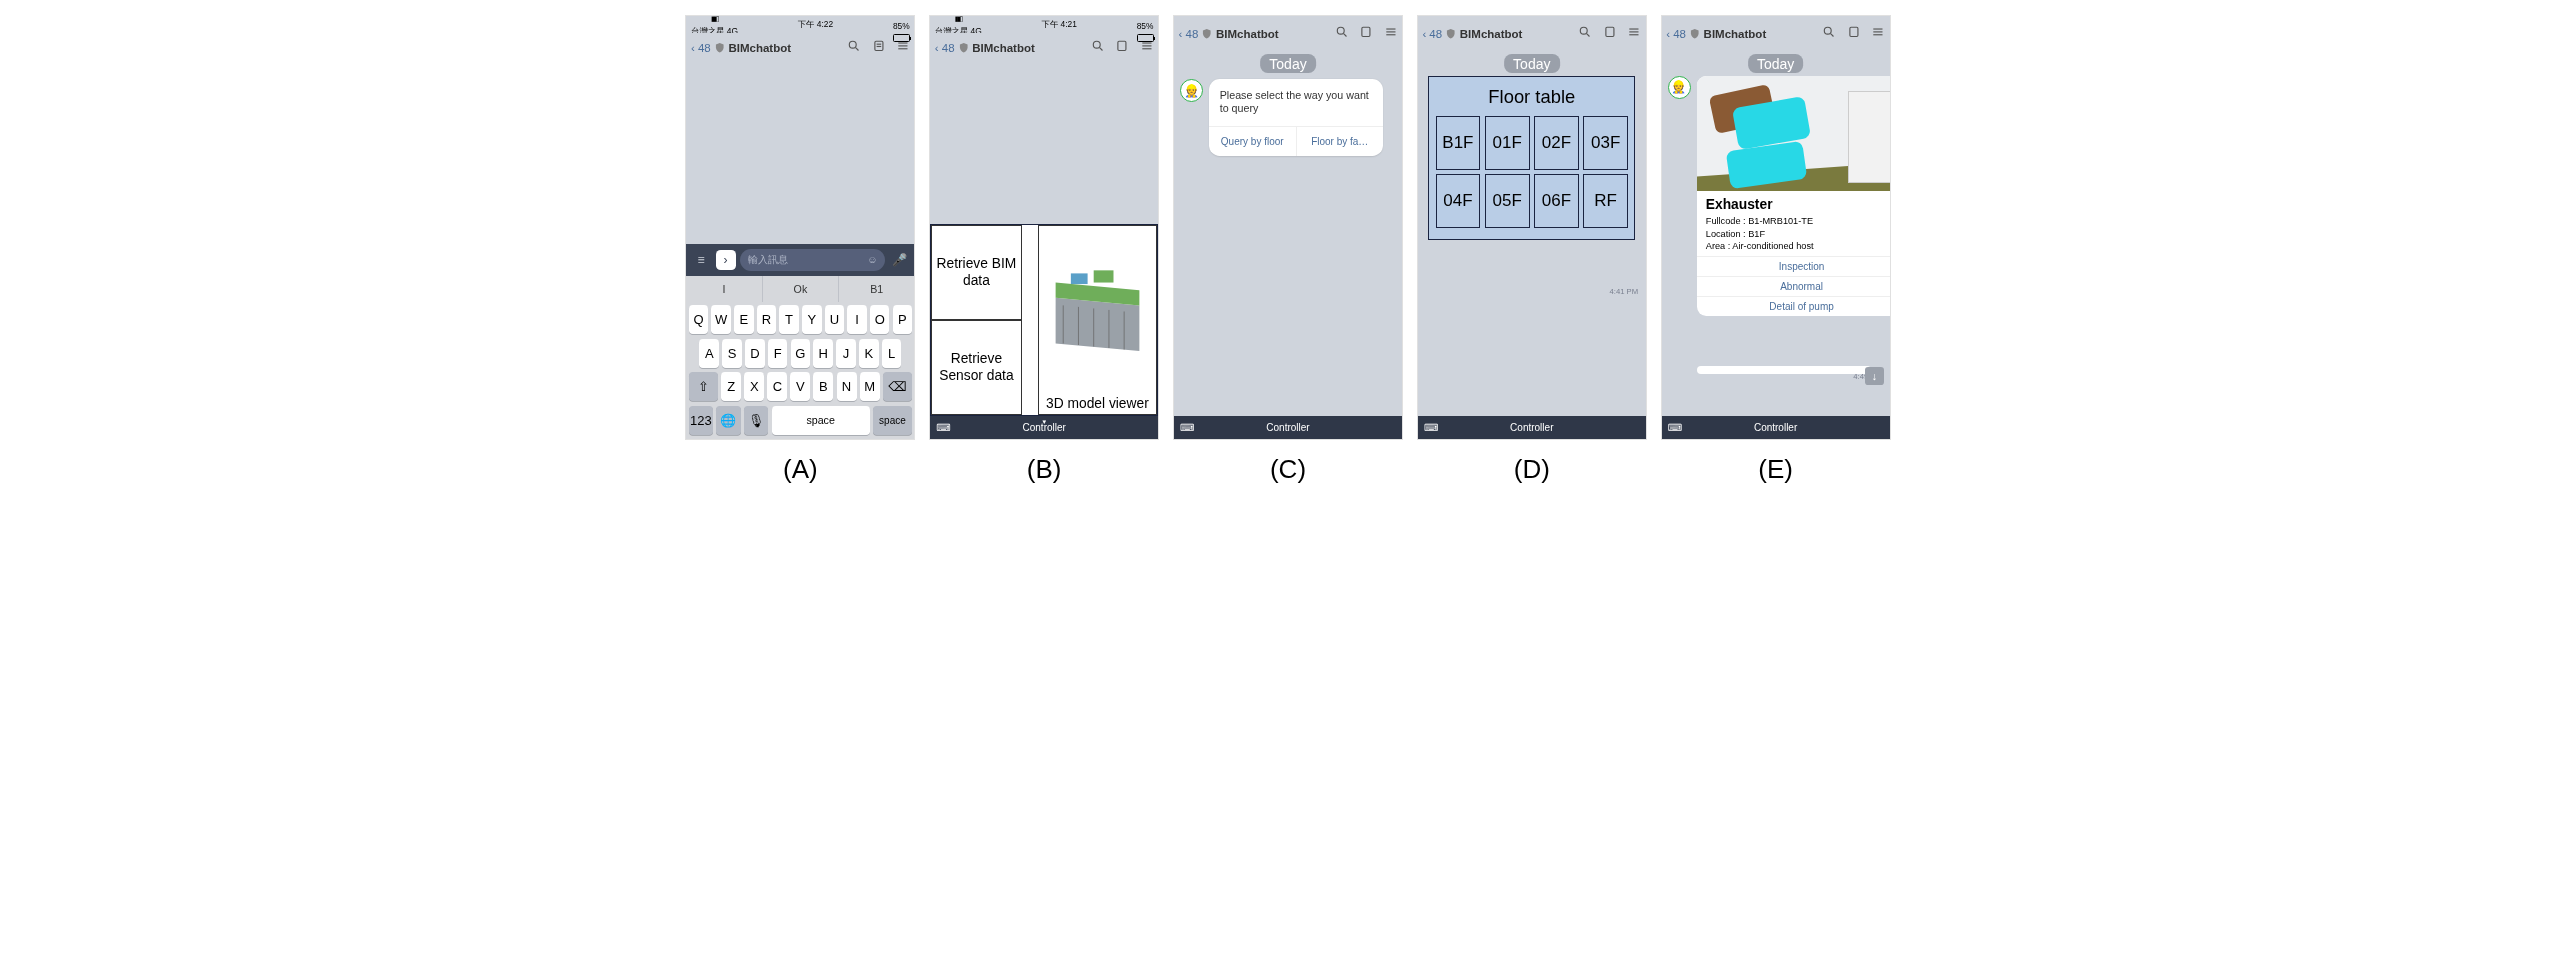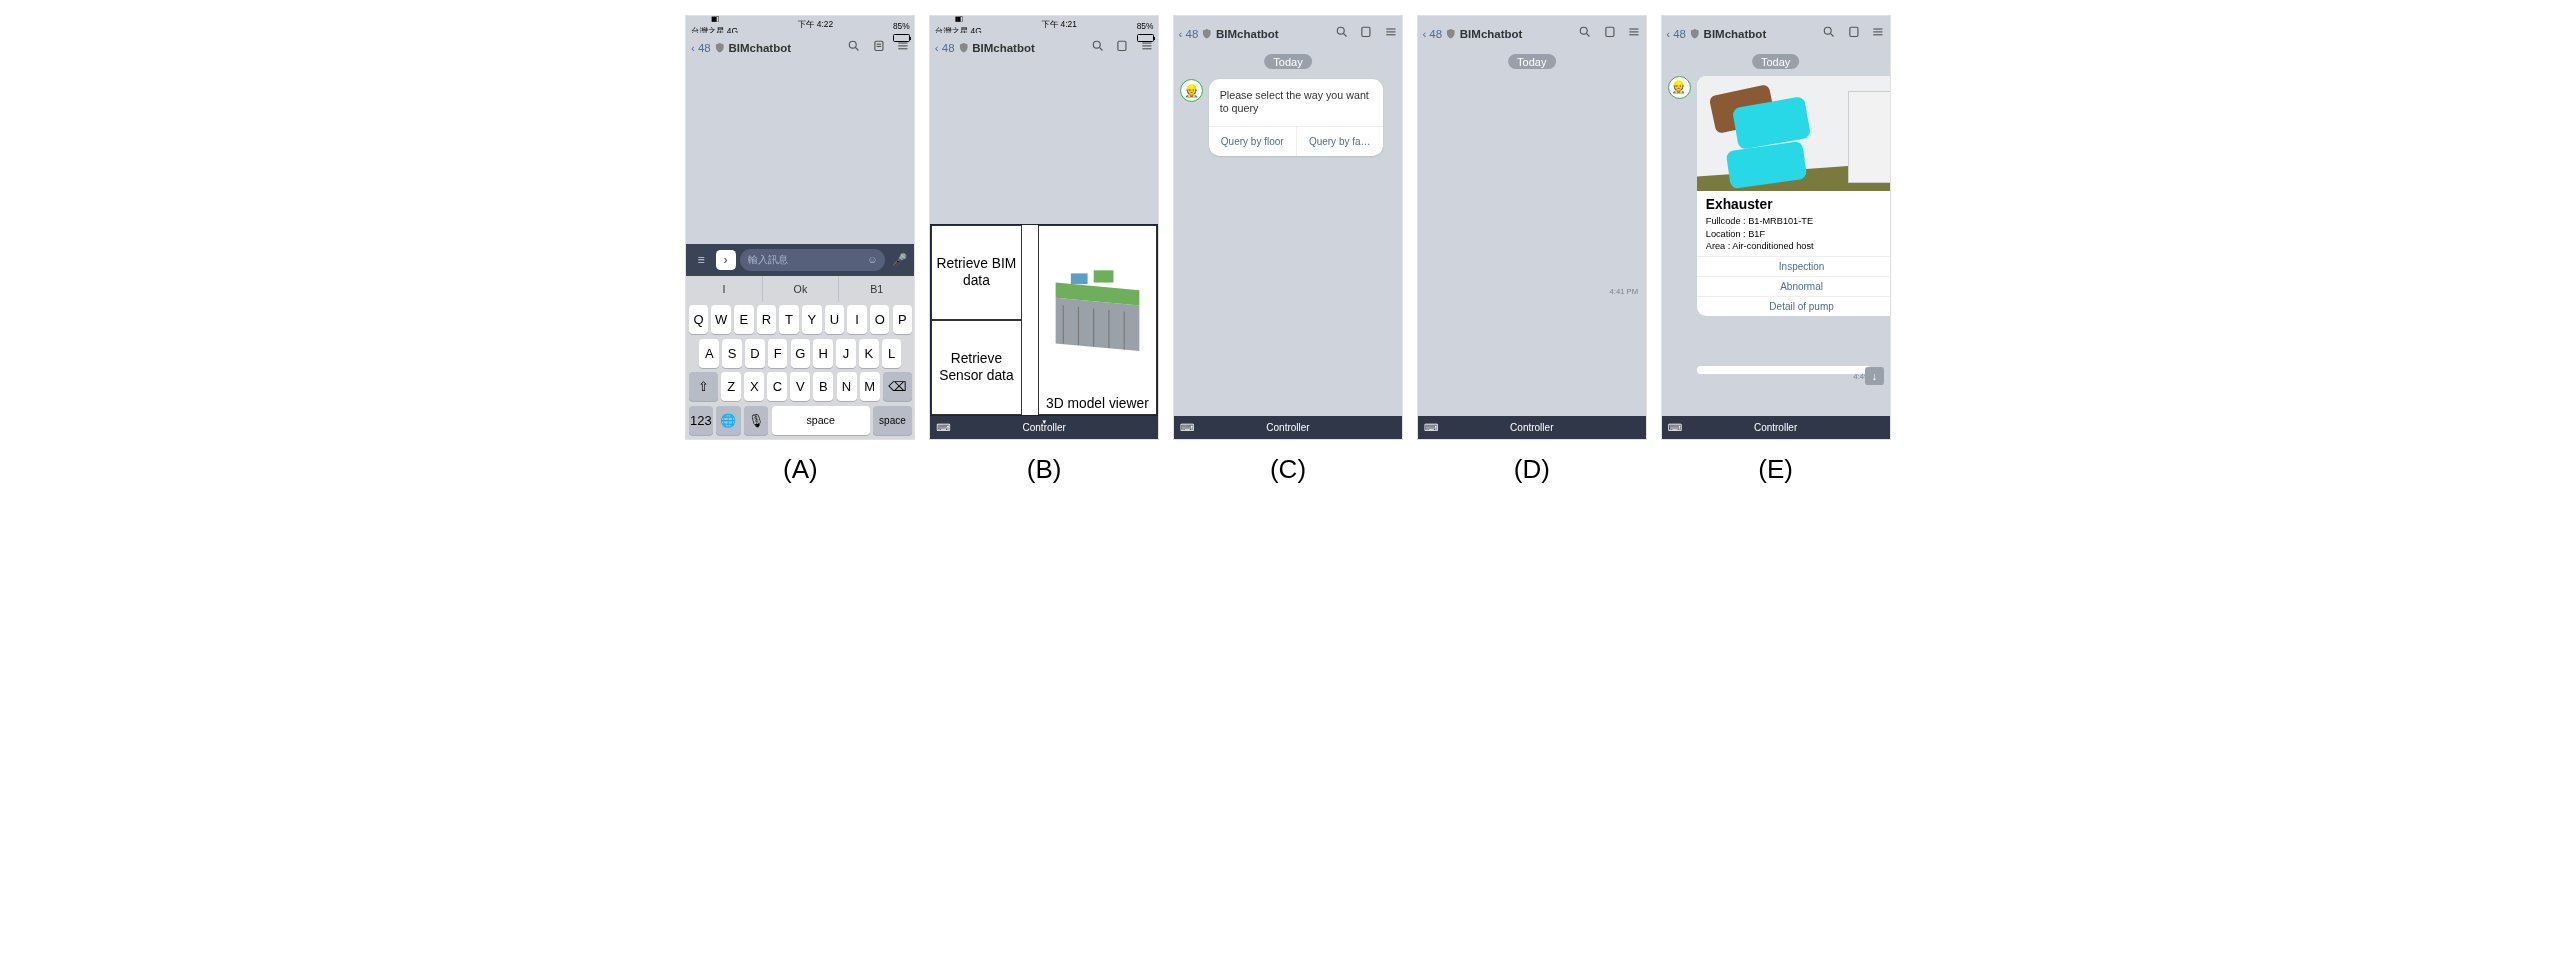--- a/index.html
+++ b/index.html
@@ -23,21 +23,21 @@
     height:29px; display:flex; align-items:center; justify-content:space-between;
     padding:0 4.6px; background:#cfd4dc;
   }
   .nav-left { display:flex; align-items:center; gap:3.1px; font-size:11.5px; color:#4a6e9b;}
   .nav-title { font-weight:600; color:#333; font-size:11.5px;}
   .nav-icons { display:flex; gap:10.7px; color:#555;}
   .nav-icons svg { width:13.8px; height:13.8px; }
   .shield { width:11.5px;height:11.5px; display:inline-block;}
   .chat-area { flex:1; overflow:hidden; position:relative;}
   .today-pill { position:absolute; top:6.1px; left:50%; transform:translateX(-50%);
-    background:#9aa0aa; color:#fff; font-size:11px; padding:1.5px 9.2px; border-radius:7.7px;}
+    background:#9aa0aa; color:#fff; font-size:14px; padding:1.5px 9.2px; border-radius:7.7px;}
   
   .input-bar { height:32px; background:#3b4456; display:flex; align-items:center; padding:0 4.6px; gap:4.6px;}
   .input-bar .round { width:20px;height:20px;border-radius:4.6px;display:flex;align-items:center;justify-content:center;color:#cfd4dc;}
   .input-bar .pill { flex:1; background:#56607a; border-radius:12.2px; height:21.4px; display:flex;align-items:center; padding:0 7.7px; color:#aeb5c6; font-size:10px; justify-content:space-between;}
   .suggestion-row{ height:26px; background:#d6d8dc; display:flex; align-items:stretch;}
   .suggestion-row div{ flex:1; display:flex;align-items:center;justify-content:center;font-size:10.7px;color:#333; border-right:0.8px solid #bfc2c9;}
   .suggestion-row div:last-child{border-right:none;}
   .kb { background:#d6d8dc; padding:3.1px 2.3px 4.6px; display:flex; flex-direction:column; gap:4.6px;}
   .kb-row{display:flex; gap:3.1px; justify-content:center;}
   .key{ background:#fff; border-radius:3.8px; box-shadow:0 0.8px 0 #9b9ea5; height:29px; flex:1; display:flex;align-items:center;justify-content:center; font-size:13px;}
@@ -287,21 +287,21 @@
               </svg></span>
     </div>
   </div>
   <div class="chat-area">
     <div class="today-pill">Today</div>
     <div class="avatar">👷</div>
     <div class="bubble">
       <div class="msg">Please select the way you want to query</div>
       <div class="opts">
         <div>Query by floor</div>
-        <div>Query by fa…</div>
+        <div>Floor by fa…</div>
       </div>
     </div>
   </div>
   <div class="controller-bar">
     <span class="kb-icon">⌨</span>
     <span>Controller</span>
   </div>
 </div>
 <div class="caption">(C)</div>
 </div>
@@ -324,20 +324,33 @@
               </svg></span>
       <span><svg viewBox="0 0 24 24" stroke="#555" stroke-width="2">
                 <line x1="4" y1="7" x2="20" y2="7"></line>
                 <line x1="4" y1="12" x2="20" y2="12"></line>
                 <line x1="4" y1="17" x2="20" y2="17"></line>
               </svg></span>
     </div>
   </div>
   <div class="chat-area">
     <div class="today-pill">Today</div>
+    <div class="floor-card">
+      <div class="floor-title">Floor table</div>
+      <div class="floor-grid" id="floorGrid">
+              <div class="floor-btn">B1F</div>
+              <div class="floor-btn">01F</div>
+              <div class="floor-btn">02F</div>
+              <div class="floor-btn">03F</div>
+              <div class="floor-btn">04F</div>
+              <div class="floor-btn">05F</div>
+              <div class="floor-btn">06F</div>
+              <div class="floor-btn">RF</div>
+            </div>
+    </div>
     <div class="ts" style="top:239px">4:41 PM</div>
   </div>
   <div class="controller-bar">
     <span class="kb-icon">⌨</span>
     <span>Controller</span>
   </div>
 </div>
 <div class="caption">(D)</div>
 </div>
 

